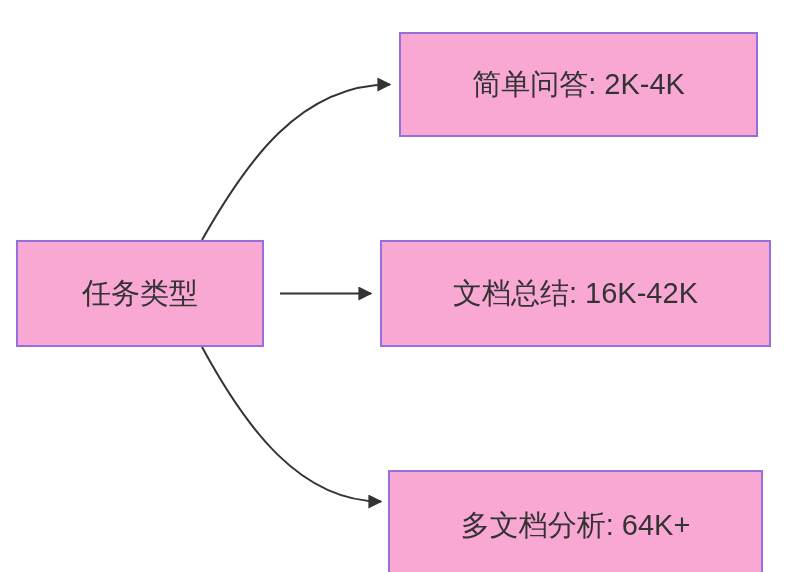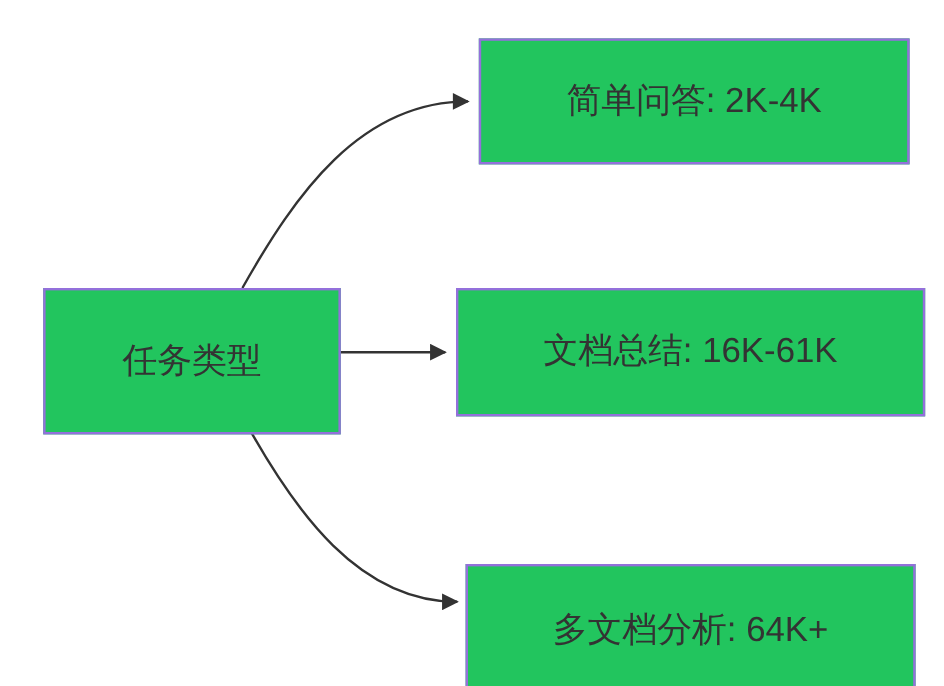--- a/index.html
+++ b/index.html
@@ -23,32 +23,32 @@
     height: 572px;
   }
   .edge {
     fill: none;
     stroke: #333333;
     stroke-width: 2px;
   }
   .node {
     position: absolute;
     box-sizing: border-box;
-    background: #22c55e;
+    background: #f9a8d4;
     border: 2px solid #9370DB;
     color: #333333;
     display: flex;
     align-items: center;
     justify-content: center;
     font-size: 29px;
     line-height: 1.2;
     text-align: center;
     white-space: nowrap;
   }
-  .node-root    { left: 36px;  top: 240px; width: 248px; height: 122px; }
+  .node-root    { left: 16px;  top: 240px; width: 248px; height: 107px; }
   .node-top     { left: 399px; top: 32px;  width: 359px; height: 105px; }
   .node-middle  { left: 380px; top: 240px; width: 391px; height: 107px; }
   .node-bottom  { left: 388px; top: 446px; width: 375px; height: 111px; margin-top: 24px; }
 </style>
 </head>
 <body>
 
 <div class="canvas">
 
   <svg class="edges-layer" width="787" height="572" viewBox="0 0 787 572" xmlns="http://www.w3.org/2000/svg">
@@ -64,20 +64,20 @@
 
   <div class="node node-root">
     <span>任务类型</span>
   </div>
 
   <div class="node node-top">
     <span>简单问答: 2K-4K</span>
   </div>
 
   <div class="node node-middle">
-    <span>文档总结: 16K-61K</span>
+    <span>文档总结: 16K-42K</span>
   </div>
 
   <div class="node node-bottom">
     <span>多文档分析: 64K+</span>
   </div>
 
 </div>
 
 </body></html>

